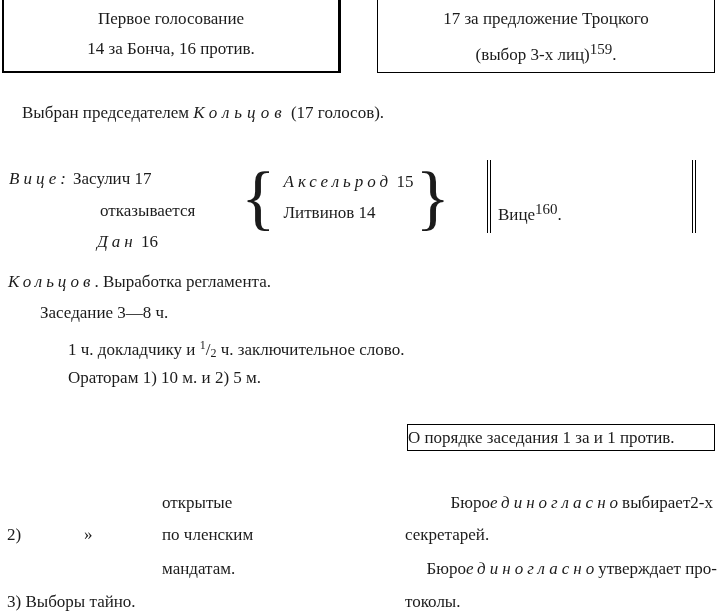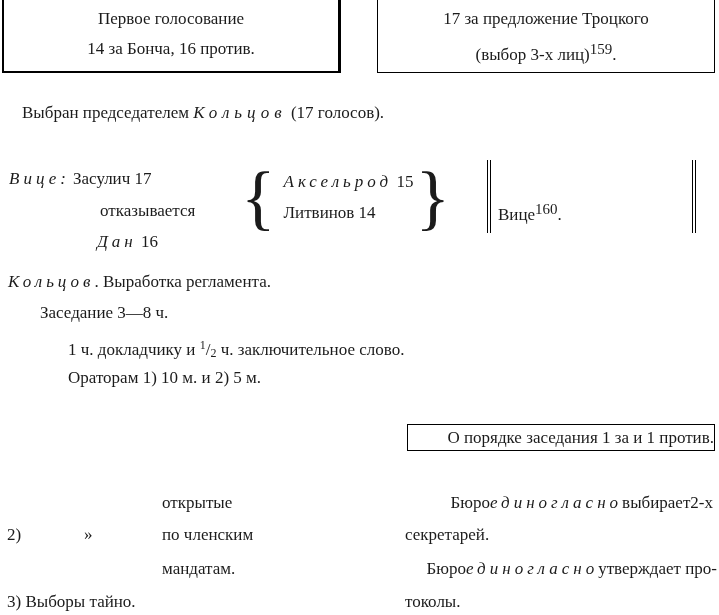--- a/index.html
+++ b/index.html
@@ -50,21 +50,21 @@
   .note-line1 { left: 498px; top: 169px; }
   .note-line2 { left: 498px; top: 199px; }
 
   .reg-kolcov { left: 8px; top: 272px; }
   .reg-session { left: 40px; top: 303px; }
   .reg-speaker { left: 68px; top: 335px; }
   .reg-orators { left: 68px; top: 368px; }
 
   .order-box {
     position: absolute; left: 407px; top: 424px; width: 308px; height: 27px;
-    border: 1px solid #000; text-align: right; line-height: 25px; white-space: nowrap;
+    border: 1px solid #000; text-align: left; line-height: 25px; white-space: nowrap;
   }
 
   .v-r1n { left: 7px;  top: 493px; }
   .v-r1v { left: 162px; top: 493px; text-align: center; }
   .v-r2n { left: 7px;  top: 525px; }
   .v-r2d { left: 84px; top: 525px; }
   .v-r2v { left: 162px; top: 525px; }
   .v-r3v { left: 162px; top: 559px; }
   .v-r4  { left: 7px;  top: 592px; }
 

